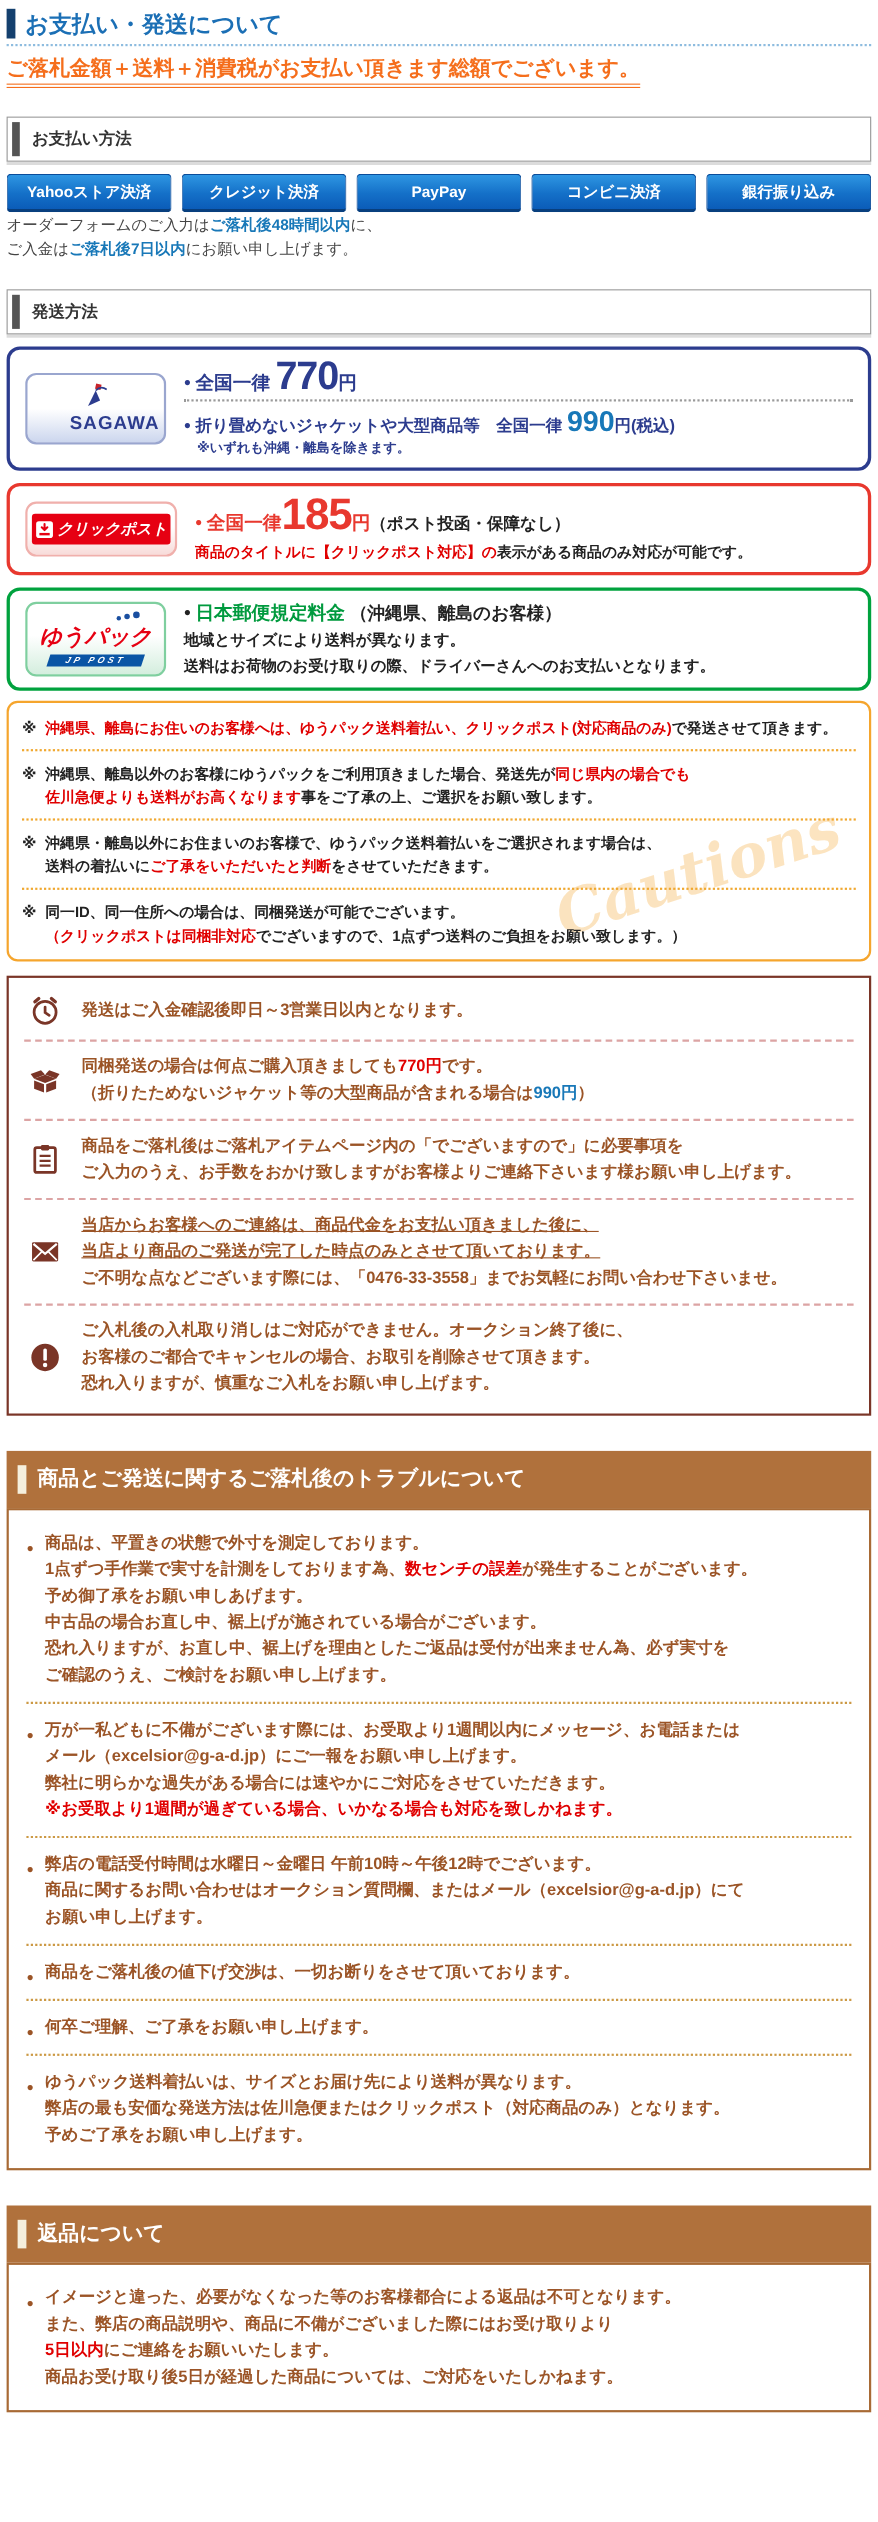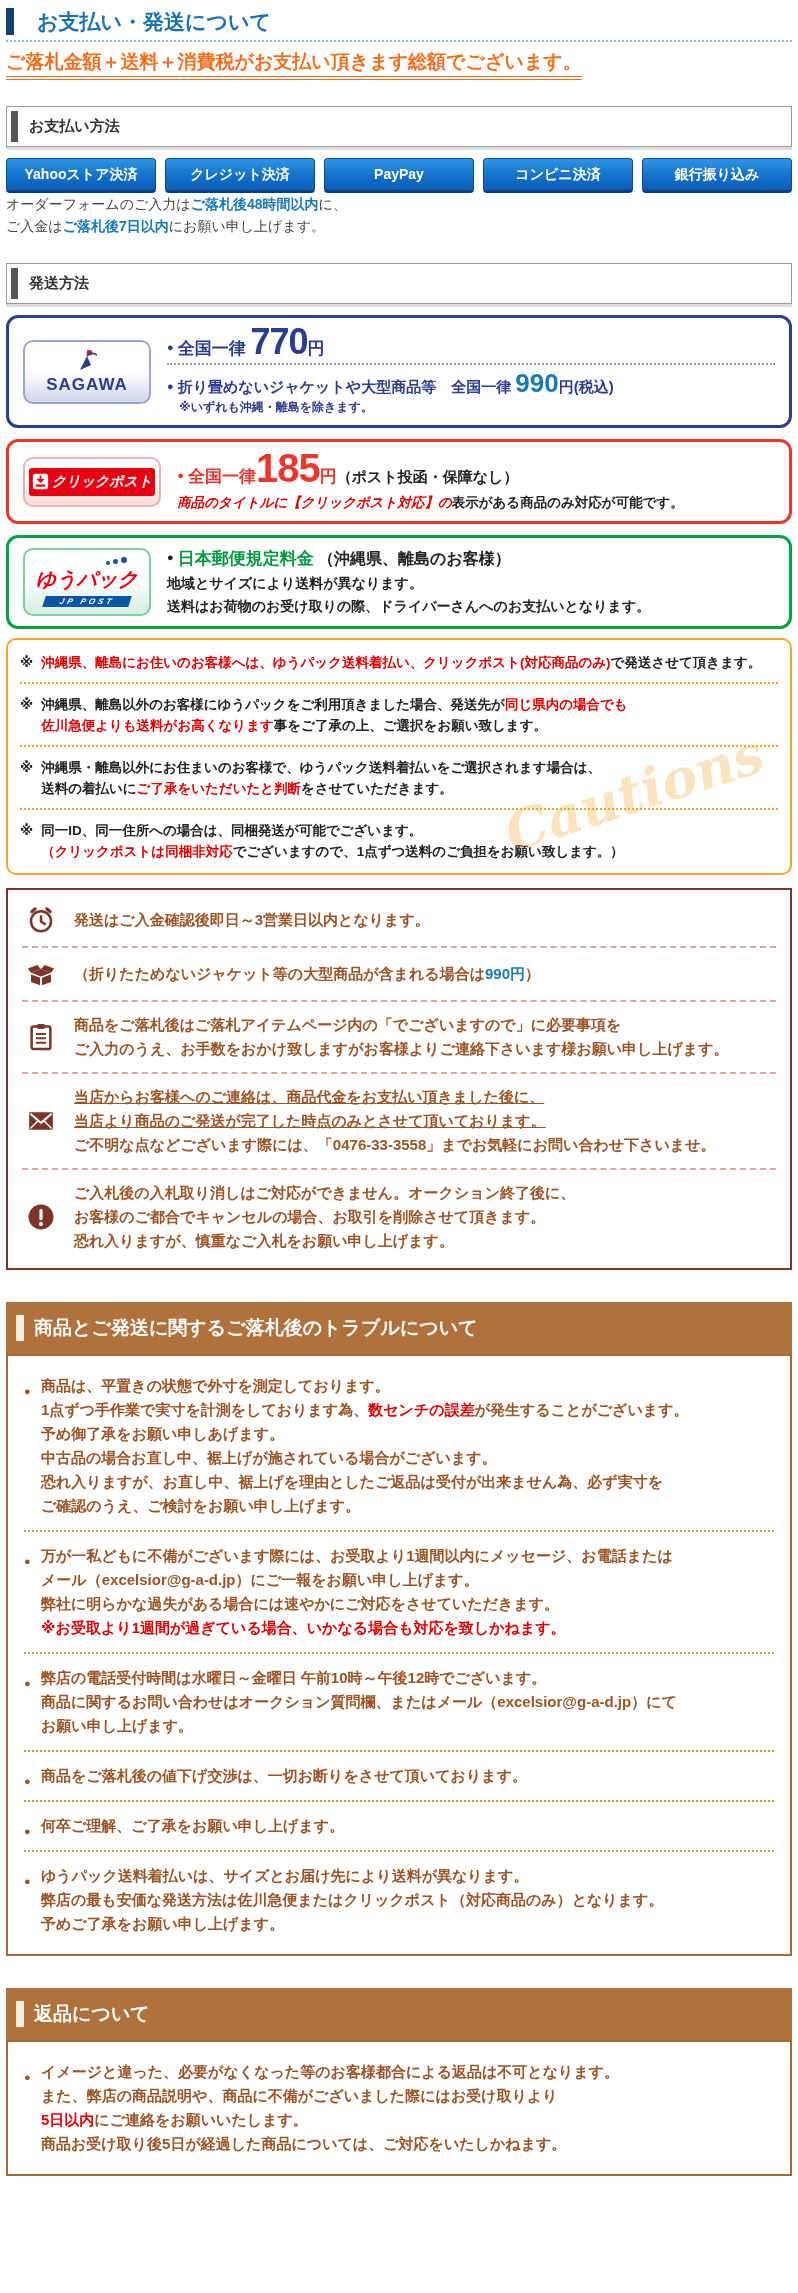--- a/index.html
+++ b/index.html
@@ -8,21 +8,21 @@
     width:798px;
     font-family:"Liberation Sans","DejaVu Sans",sans-serif;
     color:#333;
   }
   .wrap { padding:6px 6px 30px 6px; }
 
   
   .page-title {
     font-family:"DejaVu Serif","Liberation Serif",serif;
     font-size:21px; font-weight:bold; color:#1b6fb5;
-    border-left:8px solid #14406e; padding-left:23px; line-height:27px;
+    border-left:8px solid #14406e; padding-left:9px; line-height:27px;
     margin-top:2px;
   }
   .page-title-rule { border-bottom:2px dotted #8ebcdf; margin-top:5px; }
   .lead {
     display:inline-block; margin-top:7px;
     font-family:"DejaVu Serif","Liberation Serif",serif;
     font-size:19px; font-weight:bold; color:#f56e1c;
     border-bottom:4px double #f56e1c; padding-bottom:1px;
   }
 
@@ -57,21 +57,21 @@
   .ship-box.sagawa { border:3px solid #2c3c8e; }
   .ship-box.clickpost { border:3px solid #e8382e; }
   .ship-box.yupack { border:3px solid #00a23e; }
   .logo-col { flex:0 0 128px; }
   .logo-card {
     border-radius:10px; text-align:center; padding:7px 4px;
   }
   .sagawa .logo-card { border:2px solid #9aa6cf; background:linear-gradient(180deg,#ffffff 50%,#ccd6ee 100%); }
   .clickpost .logo-card { border:2px solid #f0b0ac; background:linear-gradient(180deg,#ffffff 45%,#f8dcda 100%); padding:9px 4px; }
   .yupack .logo-card { border:2px solid #7fcf9f; background:linear-gradient(180deg,#ffffff 45%,#d4eede 100%); }
-  .sagawa-word { font-size:17px; font-weight:bold; color:#2c3c8e; letter-spacing:1px; }
+  .sagawa-word { font-size:17px; font-weight:bold; color:#2c3c8e; letter-spacing:1px;text-align:right; }
   .cp-inner {
     display:flex; align-items:center; justify-content:center; gap:3px;
     background:#e60012; border-radius:3px; padding:5px 3px;
   }
   .cp-word { color:#fff; font-weight:bold; font-style:italic; font-size:14px; white-space:nowrap; }
   .yp-dots { display:flex; justify-content:flex-end; gap:3px; padding:0 18px 1px 0; }
   .yp-dots i { display:block; border-radius:50%; background:#1a4fa0; }
   .yp-dots i:nth-child(1){ width:4px; height:4px; margin-top:4px;}
   .yp-dots i:nth-child(2){ width:5px; height:5px; margin-top:2px;}
   .yp-dots i:nth-child(3){ width:6px; height:6px; }
@@ -88,21 +88,21 @@
   .sagawa .price-line { font-size:17px; font-weight:bold; border-bottom:2px dotted #9a9a9a; padding-bottom:3px; }
   .sagawa .price-line .big { font-size:36px; line-height:30px; letter-spacing:-1px; }
   .price-line2 { font-size:15px; font-weight:bold; margin-top:6px; white-space:nowrap; }
   .price-line2::before { content:"●"; font-size:11px; vertical-align:2px; margin-right:4px; }
   .price-line2 .mid { font-size:26px; color:#1878b8; line-height:24px; }
   .small-note { font-size:12px; font-weight:bold; margin-top:2px; padding-left:12px; }
   .clickpost .price-line { color:#e8382e; font-size:17px; font-weight:bold; border:none; }
   .clickpost .price-line .big { font-size:40px; line-height:34px; letter-spacing:-1px; }
   .clickpost .price-line .plain { color:#222; font-size:15px; }
   .cp-line2 { font-size:13.5px; font-weight:bold; color:#222; margin-top:6px; }
-  .cp-line2 .em-red { color:#e00000;font-style:italic; }
+  .cp-line2 .em-red { color:#e00000; }
   .yupack .price-line { font-size:16px; font-weight:bold; color:#222; }
   .yupack .price-line .em-green { color:#009a3e; font-size:17px; }
   .yp-line { font-size:14px; font-weight:bold; color:#222; line-height:22px; }
   .yp-line.first { margin-top:3px;font-family:Liberation Mono, monospace; }
 
   
   .cautions {
     position:relative; overflow:hidden;
     border:2px solid #f5a52d; border-radius:10px;
     margin-top:9px; padding:2px 12px;
@@ -292,20 +292,21 @@
       <div class="notice-icon">
         <svg width="30" height="30" viewBox="0 0 24 24" fill="#7a3527">
           <path d="M12 8 L4 11 L12 14 L20 11 Z"></path>
           <path d="M4 12.2 L11.2 14.9 V21 L4 18.3 Z"></path>
           <path d="M20 12.2 L12.8 14.9 V21 L20 18.3 Z"></path>
           <path d="M4 11 L1.5 7.5 L9 4.8 L11.9 7.9 Z"></path>
           <path d="M20 11 L22.5 7.5 L15 4.8 L12.1 7.9 Z"></path>
         </svg>
       </div>
       <div class="notice-text">
+        <div><span>同梱発送の場合は何点ご購入頂きましても</span><span class="em-red">770円</span><span>です。</span></div>
         <div><span>（折りたためないジャケット等の大型商品が含まれる場合は</span><span class="em-blue">990円</span><span>）</span></div>
       </div>
     </div>
 
     <div class="notice-item">
       <div class="notice-icon">
         <svg width="30" height="30" viewBox="0 0 24 24">
           <rect x="4.5" y="3.5" width="15" height="18" rx="1.5" fill="none" stroke="#7a3527" stroke-width="2"></rect>
           <rect x="9" y="1.5" width="6" height="4" rx="1" fill="#7a3527"></rect>
           <path d="M8 9.5 h8 M8 13 h8 M8 16.5 h8" stroke="#7a3527" stroke-width="1.6"></path>

